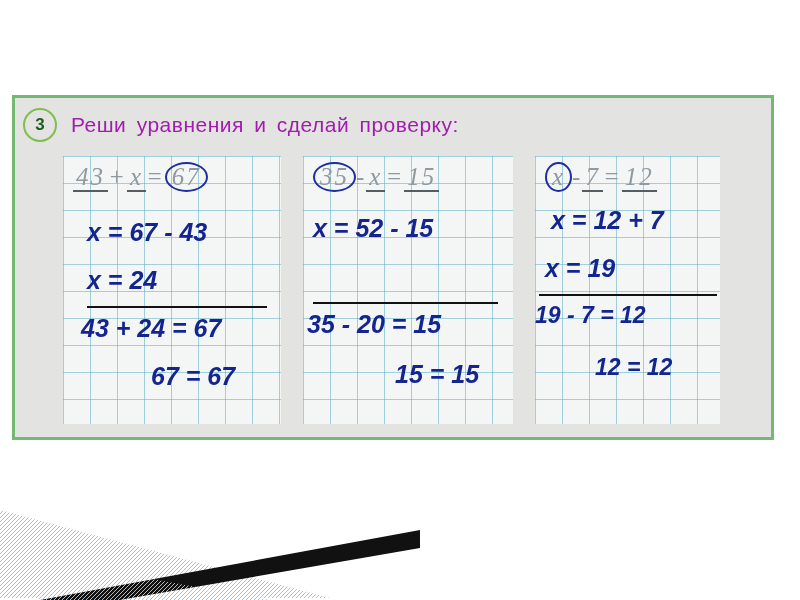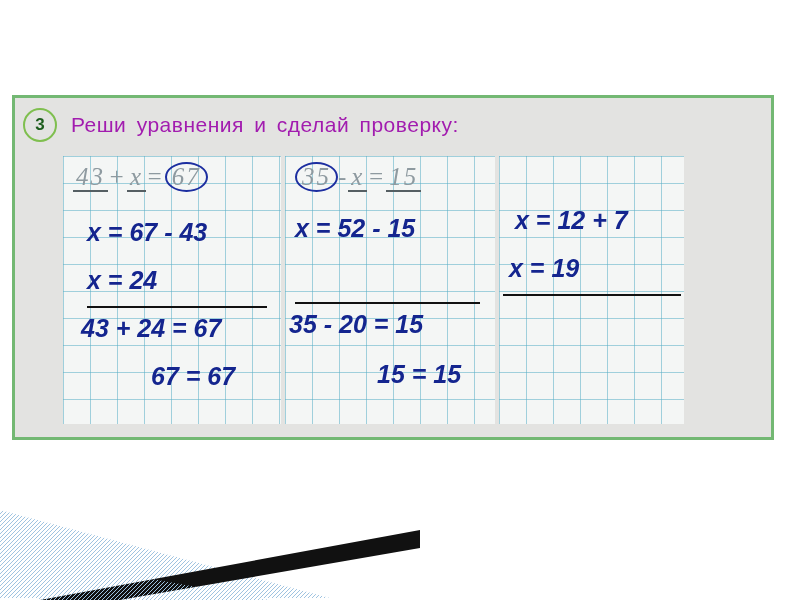--- a/index.html
+++ b/index.html
@@ -62,21 +62,21 @@
   }
 
   
   .columns {
     position: absolute;
     left: 48px;
     top: 58px;
     width: 690px;
     height: 270px;
     display: flex;
-    gap: 4px;
+    gap: 22px;
   }
 
   .col {
     position: relative;
     width: 218px;
     height: 268px;
     background-color: #f4f6f5;
     background-image:
       linear-gradient(to right, rgba(90,175,200,0.55) 1px, transparent 1px),
       linear-gradient(to bottom, rgba(90,175,200,0.55) 1px, transparent 1px);
@@ -172,24 +172,29 @@
           <span class="circled">35</span><span>-</span><span class="underline">x</span><span>=</span><span class="underline">15</span>
         </div>
 
         <div class="hand" style="left:10px; top:58px;">x = 52 - 15</div>
         <div class="rule" style="left:10px; top:146px; width:185px;"></div>
         <div class="hand" style="left:4px; top:154px;">35 - 20 = 15</div>
         <div class="hand" style="left:92px; top:204px;">15 = 15</div>
       </div>
 
       <div class="col col-3">
+        <div class="printed-eq">
+          <span class="circled">x</span><span>-</span><span class="underline">7</span><span>=</span><span class="underline">12</span>
+        </div>
 
         <div class="hand" style="left:16px; top:50px;">x = 12 + 7</div>
         <div class="hand" style="left:10px; top:98px;">x = 19</div>
         <div class="rule" style="left:4px; top:138px; width:178px;"></div>
+        <div class="hand" style="left:0px; top:146px; font-size:23px;">19 - 7 = 12</div>
+        <div class="hand" style="left:60px; top:198px; font-size:23px;">12 = 12</div>
       </div>
 
     </div>
   </div>
 
   <div class="deco">
     <svg width="420" height="110" viewBox="0 0 420 110" xmlns="http://www.w3.org/2000/svg">
       <defs>
         <pattern id="hatch" width="4" height="4" patternUnits="userSpaceOnUse">
           <path d="M0,4 L4,0" stroke="#9fc3e0" stroke-width="1"></path>

